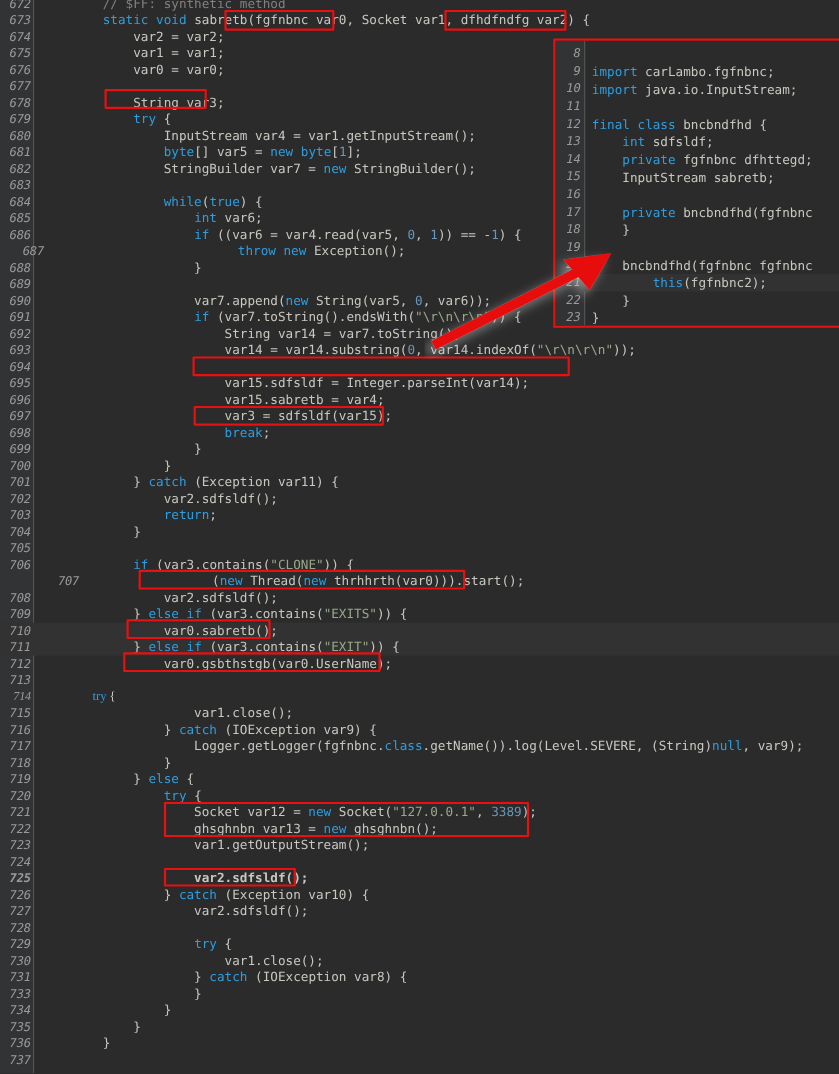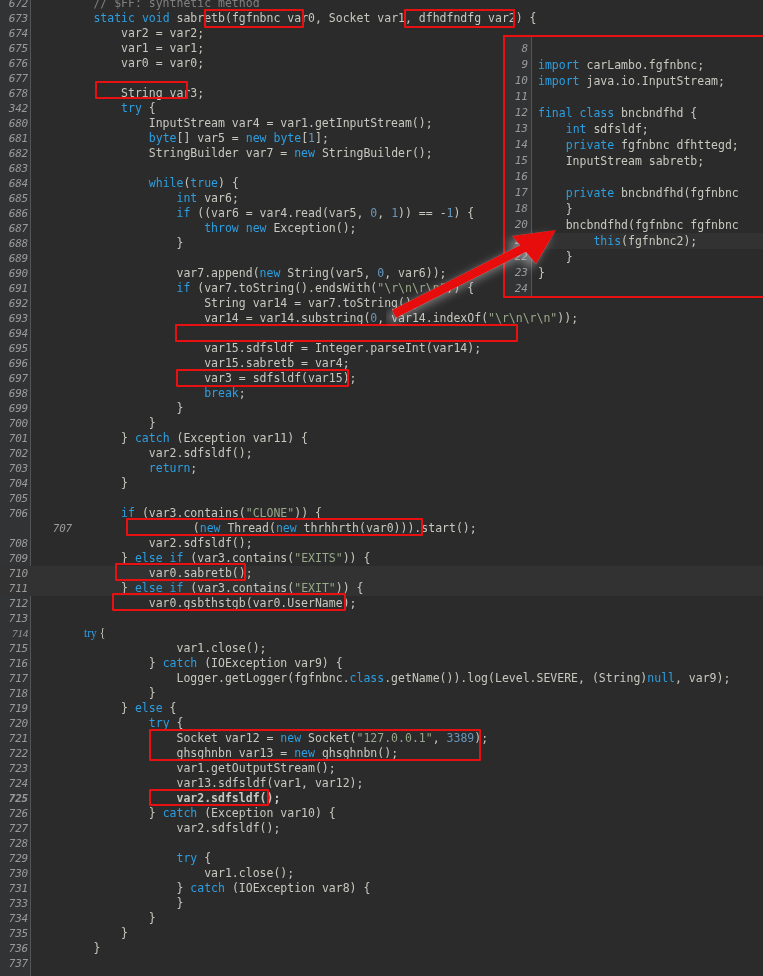--- a/index.html
+++ b/index.html
@@ -127,29 +127,29 @@
 <div id="editor">
   <div class="gutter"></div>
   <div class="code-rows" id="code-rows" style="top: -4px;">
       <div class="row" style="top: 0px;"><span class="ln">672</span><span class="src"><span class="cmt">        // $FF: synthetic method</span></span></div>
       <div class="row" style="top: 0px;"><span class="ln">673</span><span class="src">        <span class="kw">static</span> <span class="kw">void</span> sabretb(fgfnbnc var0, Socket var1, dfhdfndfg var2) {</span></div>
       <div class="row" style="top: 0px;"><span class="ln">674</span><span class="src">            var2 = var2;</span></div>
       <div class="row" style="top: 0px;"><span class="ln">675</span><span class="src">            var1 = var1;</span></div>
       <div class="row" style="top: 0px;"><span class="ln">676</span><span class="src">            var0 = var0;</span></div>
       <div class="row" style="top: 0px;"><span class="ln">677</span><span class="src"></span></div>
       <div class="row" style="top: 0px;"><span class="ln">678</span><span class="src">            String var3;</span></div>
-      <div class="row" style="top: 0px;"><span class="ln">342</span><span class="src">            <span class="kw">try</span> {</span></div>
+      <div class="row" style="top: 0px;"><span class="ln">679</span><span class="src">            <span class="kw">try</span> {</span></div>
       <div class="row" style="top: 0px;"><span class="ln">680</span><span class="src">                InputStream var4 = var1.getInputStream();</span></div>
       <div class="row" style="top: 0px;"><span class="ln">681</span><span class="src">                <span class="kw">byte</span>[] var5 = <span class="kw">new</span> <span class="kw">byte</span>[<span class="num">1</span>];</span></div>
       <div class="row" style="top: 0px;"><span class="ln">682</span><span class="src">                StringBuilder var7 = <span class="kw">new</span> StringBuilder();</span></div>
       <div class="row" style="top: 0px;"><span class="ln">683</span><span class="src"></span></div>
       <div class="row" style="top: 0px;"><span class="ln">684</span><span class="src">                <span class="kw">while</span>(<span class="kw">true</span>) {</span></div>
       <div class="row" style="top: 0px;"><span class="ln">685</span><span class="src">                    <span class="kw">int</span> var6;</span></div>
       <div class="row" style="top: 0px;"><span class="ln">686</span><span class="src">                    <span class="kw">if</span> ((var6 = var4.read(var5, <span class="num">0</span>, <span class="num">1</span>)) == -<span class="num">1</span>) {</span></div>
-      <div class="row" style="top: 0px;"><span class="ln">687</span><span class="src">                        <span class="kw">throw</span> <span class="kw">new</span> Exception();</span></div>
+      <div class="row" style="top: 0px; margin-left: 12px;"><span class="ln">687</span><span class="src">                        <span class="kw">throw</span> <span class="kw">new</span> Exception();</span></div>
       <div class="row" style="top: 0px;"><span class="ln">688</span><span class="src">                    }</span></div>
       <div class="row" style="top: 0px;"><span class="ln">689</span><span class="src"></span></div>
       <div class="row" style="top: 0px;"><span class="ln">690</span><span class="src">                    var7.append(<span class="kw">new</span> String(var5, <span class="num">0</span>, var6));</span></div>
       <div class="row" style="top: 0px;"><span class="ln">691</span><span class="src">                    <span class="kw">if</span> (var7.toString().endsWith(<span class="str">"\r\n\r\n"</span>)) {</span></div>
       <div class="row" style="top: 0px;"><span class="ln">692</span><span class="src">                        String var14 = var7.toString();</span></div>
       <div class="row" style="top: 0px;"><span class="ln">693</span><span class="src">                        var14 = var14.substring(<span class="num">0</span>, var14.indexOf(<span class="str">"\r\n\r\n"</span>));</span></div>
       <div class="row" style="top: 0px;"><span class="ln">694</span></div>
       <div class="row" style="top: 0px;"><span class="ln">695</span><span class="src">                        var15.sdfsldf = Integer.parseInt(var14);</span></div>
       <div class="row" style="top: 0px;"><span class="ln">696</span><span class="src">                        var15.sabretb = var4;</span></div>
       <div class="row" style="top: 0px;"><span class="ln">697</span><span class="src">                        var3 = sdfsldf(var15);</span></div>
@@ -172,21 +172,21 @@
       <div class="row" style="top: 0px; font-family: Liberation Serif, serif;"><span class="ln">714</span><span class="src">                <span class="kw">try</span> {</span></div>
       <div class="row" style="top: 0px;"><span class="ln">715</span><span class="src">                    var1.close();</span></div>
       <div class="row" style="top: 0px;"><span class="ln">716</span><span class="src">                } <span class="kw">catch</span> (IOException var9) {</span></div>
       <div class="row" style="top: 0px;"><span class="ln">717</span><span class="src">                    Logger.getLogger(fgfnbnc.<span class="kw">class</span>.getName()).log(Level.SEVERE, (String)<span class="kw">null</span>, var9);</span></div>
       <div class="row" style="top: 0px;"><span class="ln">718</span><span class="src">                }</span></div>
       <div class="row" style="top: 0px;"><span class="ln">719</span><span class="src">            } <span class="kw">else</span> {</span></div>
       <div class="row" style="top: 0px;"><span class="ln">720</span><span class="src">                <span class="kw">try</span> {</span></div>
       <div class="row" style="top: 0px;"><span class="ln">721</span><span class="src">                    Socket var12 = <span class="kw">new</span> Socket(<span class="str">"127.0.0.1"</span>, <span class="num">3389</span>);</span></div>
       <div class="row" style="top: 0px;"><span class="ln">722</span><span class="src">                    ghsghnbn var13 = <span class="kw">new</span> ghsghnbn();</span></div>
       <div class="row" style="top: 0px;"><span class="ln">723</span><span class="src">                    var1.getOutputStream();</span></div>
-      <div class="row" style="top: 0px;"><span class="ln">724</span><span class="src">                    var13.sdfsldf(var1, var12);</span></div>
+      <div class="row" style="top: 0px;"><span class="ln">724</span></div>
       <div class="row" style="top: 0px; font-weight: bold;"><span class="ln">725</span><span class="src">                    var2.sdfsldf();</span></div>
       <div class="row" style="top: 0px;"><span class="ln">726</span><span class="src">                } <span class="kw">catch</span> (Exception var10) {</span></div>
       <div class="row" style="top: 0px;"><span class="ln">727</span><span class="src">                    var2.sdfsldf();</span></div>
       <div class="row" style="top: 0px;"><span class="ln">728</span><span class="src"></span></div>
       <div class="row" style="top: 0px;"><span class="ln">729</span><span class="src">                    <span class="kw">try</span> {</span></div>
       <div class="row" style="top: 0px;"><span class="ln">730</span><span class="src">                        var1.close();</span></div>
       <div class="row" style="top: 0px;"><span class="ln">731</span><span class="src">                    } <span class="kw">catch</span> (IOException var8) {</span></div>
       <div class="row" style="top: 0px;"><span class="ln">733</span><span class="src">                    }</span></div>
       <div class="row" style="top: 0px;"><span class="ln">734</span><span class="src">                }</span></div>
       <div class="row" style="top: 0px;"><span class="ln">735</span><span class="src">            }</span></div>
@@ -215,20 +215,21 @@
       <div class="irow"><span class="iln">9</span><span class="isrc"><span class="kw">import</span> carLambo.fgfnbnc;</span></div>
       <div class="irow"><span class="iln">10</span><span class="isrc"><span class="kw">import</span> java.io.InputStream;</span></div>
       <div class="irow"><span class="iln">11</span><span class="isrc"></span></div>
       <div class="irow"><span class="iln">12</span><span class="isrc"><span class="kw">final</span> <span class="kw">class</span> bncbndfhd {</span></div>
       <div class="irow"><span class="iln">13</span><span class="isrc">    <span class="kw">int</span> sdfsldf;</span></div>
       <div class="irow"><span class="iln">14</span><span class="isrc">    <span class="kw">private</span> fgfnbnc dfhttegd;</span></div>
       <div class="irow"><span class="iln">15</span><span class="isrc">    InputStream sabretb;</span></div>
       <div class="irow"><span class="iln">16</span><span class="isrc"></span></div>
       <div class="irow"><span class="iln">17</span><span class="isrc">    <span class="kw">private</span> bncbndfhd(fgfnbnc</span></div>
       <div class="irow"><span class="iln">18</span><span class="isrc">    }</span></div>
+      <div class="irow"><span class="iln">19</span><span class="isrc"></span></div>
       <div class="irow"><span class="iln">20</span><span class="isrc">    bncbndfhd(fgfnbnc fgfnbnc</span></div>
       <div class="irow hl"><span class="iln">21</span><span class="isrc">        <span class="kw">this</span>(fgfnbnc2);</span></div>
       <div class="irow"><span class="iln">22</span><span class="isrc">    }</span></div>
       <div class="irow"><span class="iln">23</span><span class="isrc">}</span></div>
       <div class="irow"><span class="iln">24</span><span class="isrc"></span></div>
     </div>
 </div>
 
 <svg id="arrow" width="200" height="120" viewBox="0 0 200 120" style="left: 386px; top: 206px;">
   <defs>

